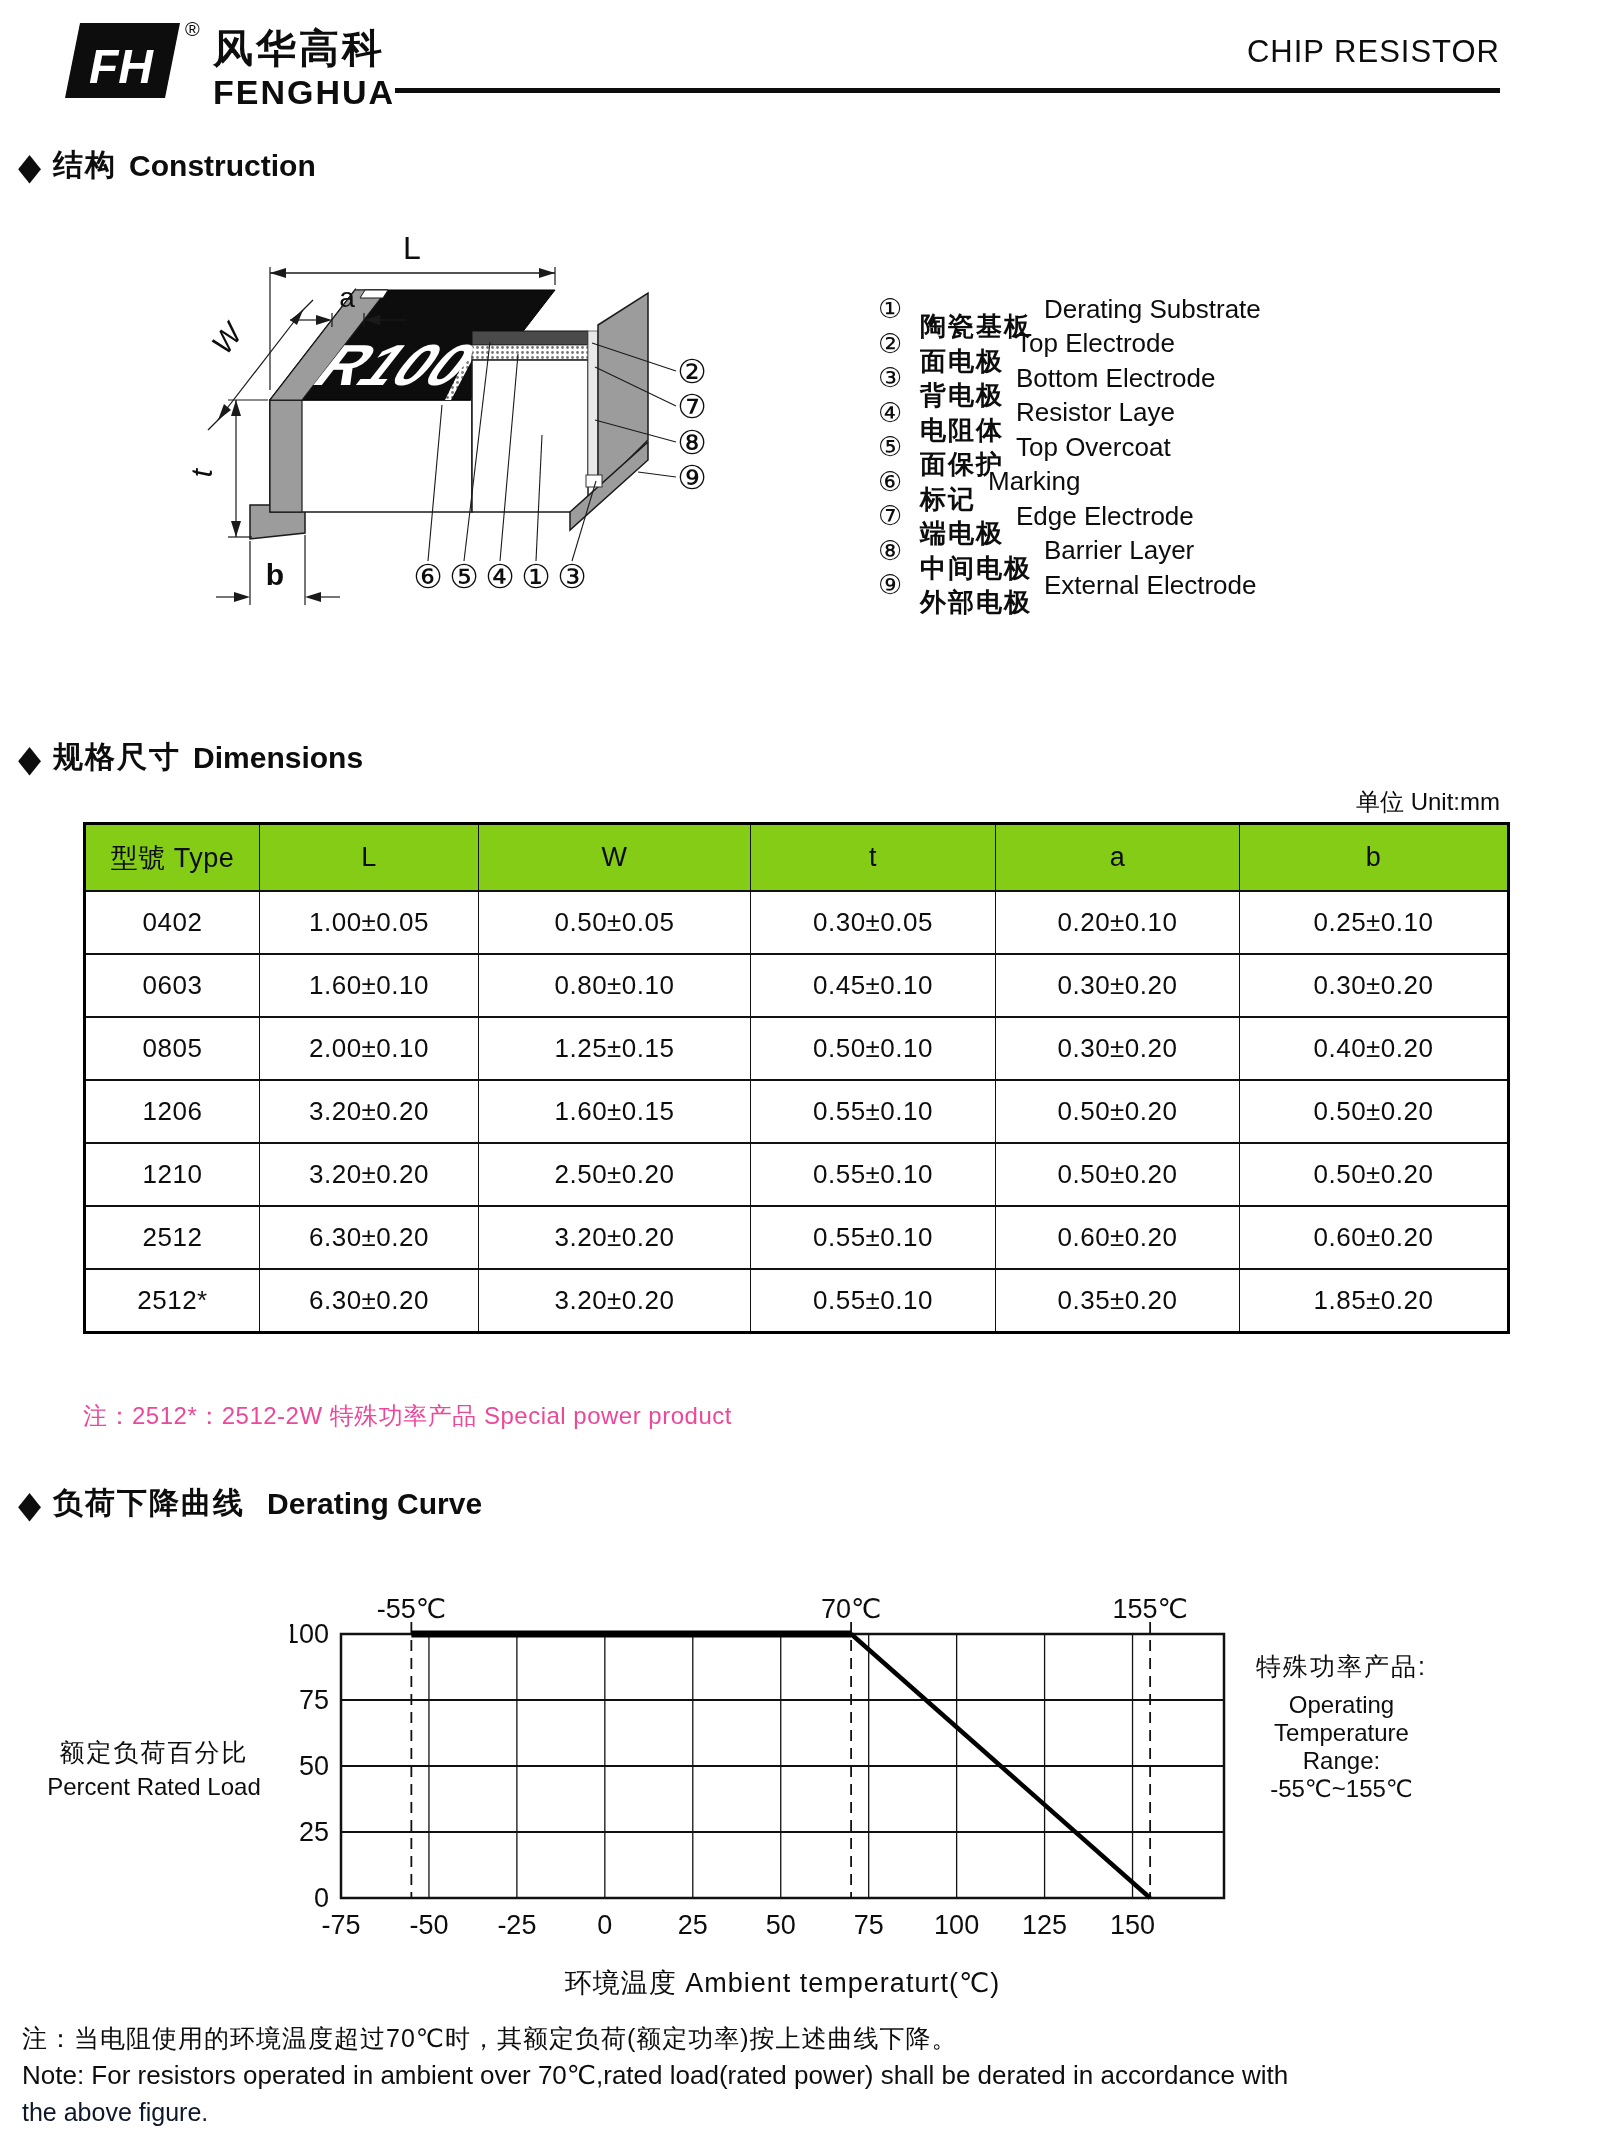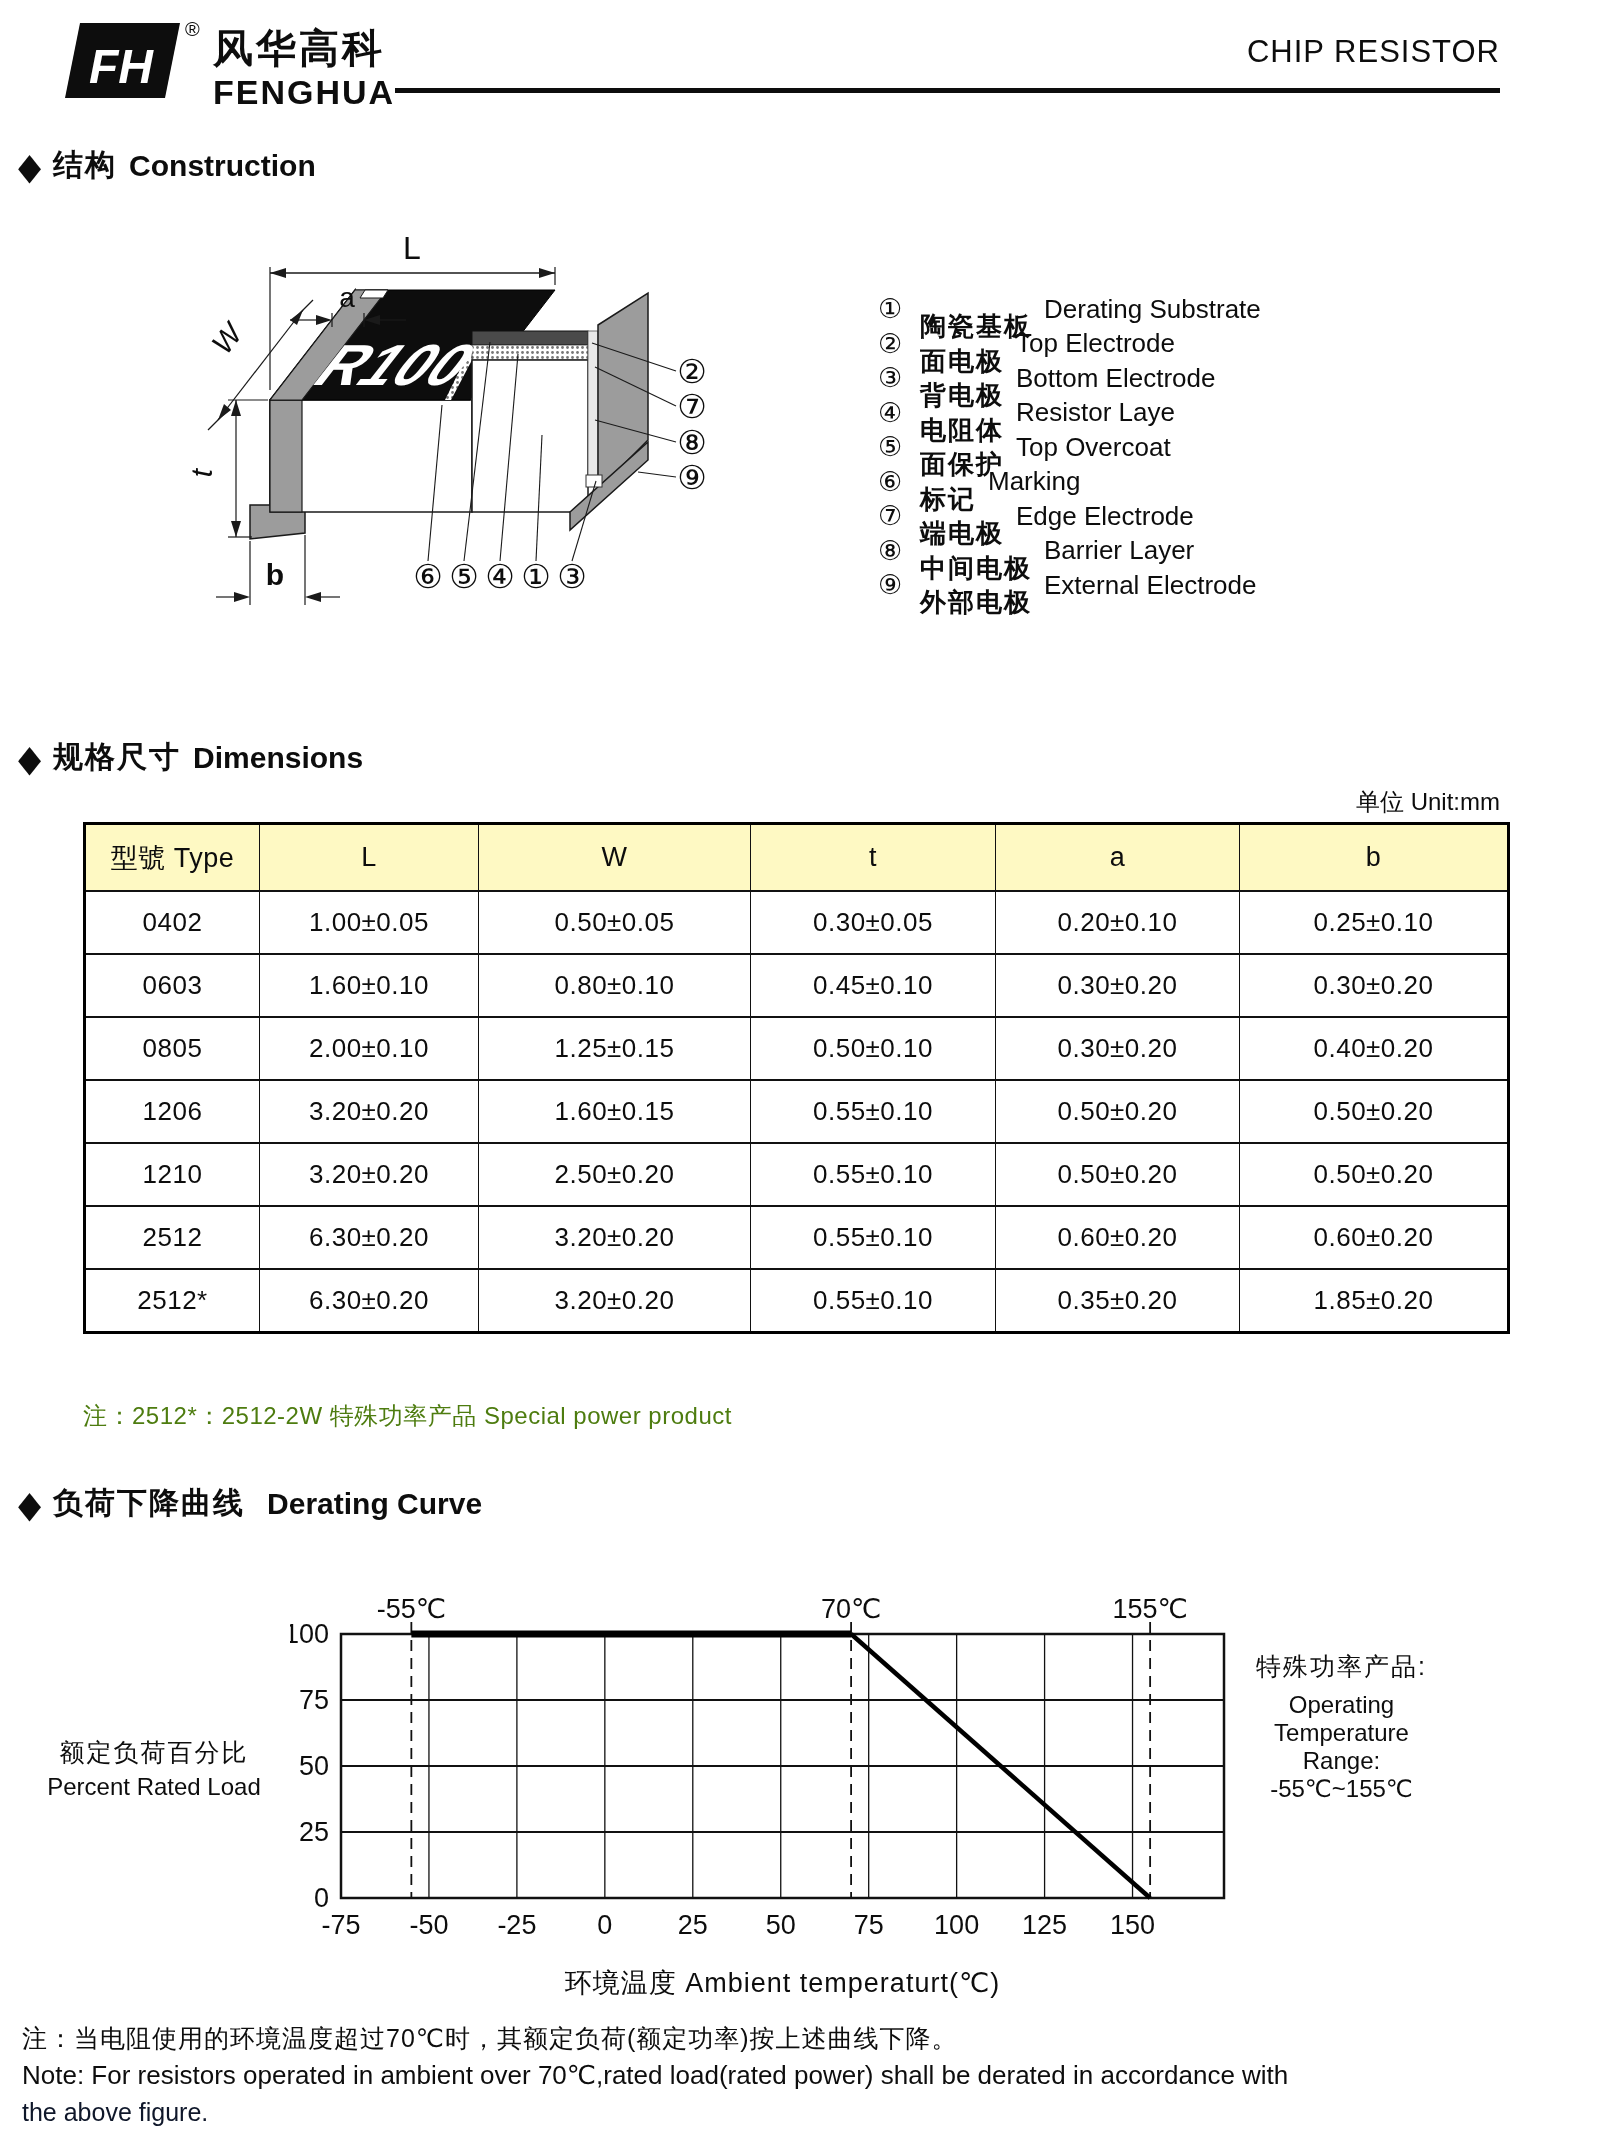--- a/index.html
+++ b/index.html
@@ -17,24 +17,24 @@
   
   .legend{left:878px;top:292px;width:470px;}
   .legend-item{display:flex;align-items:center;height:34.5px;font-size:26px;color:#0d0d0d;}
   .legend-item .num{font-size:27px;width:42px;}
   .legend-item .cn{font-weight:700;letter-spacing:2px;margin-right:12px;white-space:pre;margin-top:35px;}
   
   .unit{left:1100px;top:786px;width:400px;text-align:right;font-size:24px;color:#0d0d0d;}
   .dim-table{left:83px;top:822px;border-collapse:collapse;table-layout:fixed;width:1424px;}
   .dim-table th,.dim-table td{border:1px solid #111;border-top:2px solid #111;border-bottom:2px solid #111;
        text-align:center;font-weight:400;font-size:26px;letter-spacing:0.5px;color:#0d0d0d;padding:0;}
-  .dim-table thead th{background:#fef9c3;height:65px;font-size:27px;}
+  .dim-table thead th{background:#84cc16;height:65px;font-size:27px;}
   .dim-table td{height:61px;}
   .dim-table{border:3px solid #000;}
-  .tab-note{left:83px;top:1400px;font-size:24px;font-weight:500;color:#4d7c0f;letter-spacing:0.5px;}
+  .tab-note{left:83px;top:1400px;font-size:24px;font-weight:500;color:#ec4899;letter-spacing:0.5px;}
   .ct2{font-size:27px;fill:#0d0d0d;}
   .cxl{font-size:27px;fill:#0d0d0d;letter-spacing:1px;}
   .ylab{left:38px;top:1736px;width:232px;text-align:center;color:#0d0d0d;}
   .ylab .cn{font-size:25px;letter-spacing:2px;}
   .ylab .en{font-size:24px;margin-top:4px;}
   .sidenote{left:1256px;top:1650px;color:#0d0d0d;}
   .sidenote .cn{font-size:25px;letter-spacing:2px;margin-bottom:8px;}
   .sidenote .ln{font-size:24px;line-height:28px;text-align:center;}
   
   .foot-cn{left:22px;top:2022px;font-size:25px;font-weight:400;letter-spacing:1px;color:#0d0d0d;}

